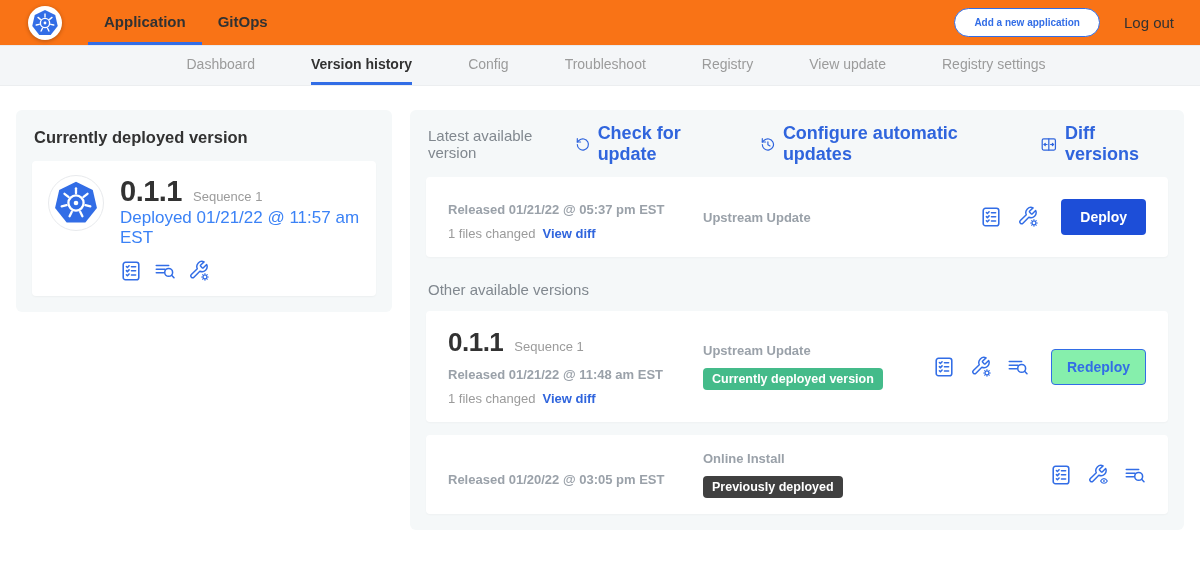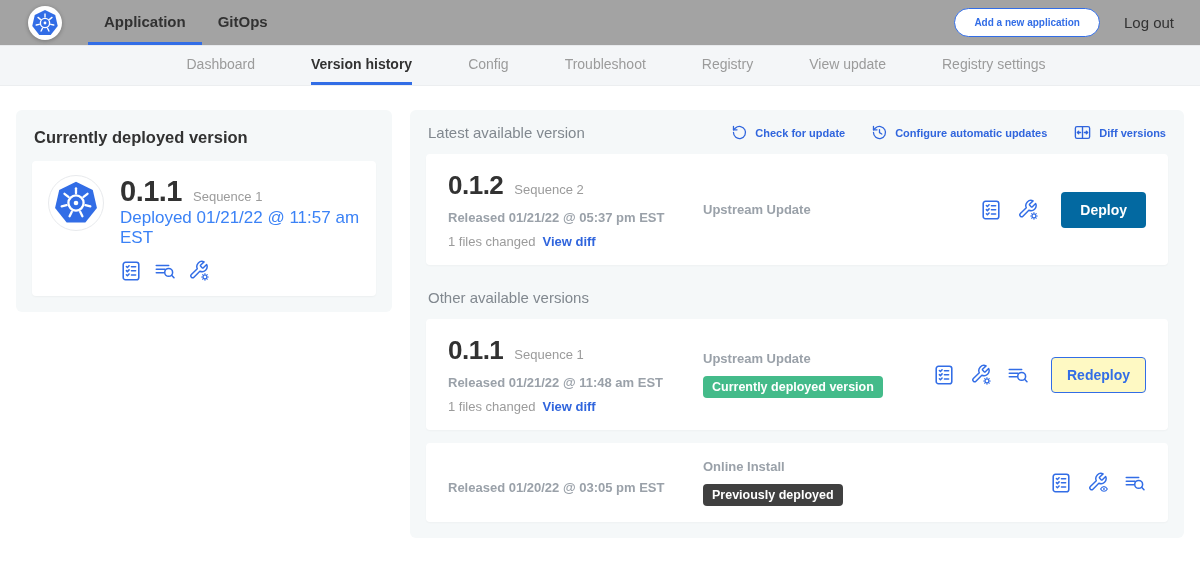--- a/index.html
+++ b/index.html
@@ -1,19 +1,19 @@
 <!DOCTYPE html>
 <html><head>
 <meta charset="utf-8">
 <style>
   * { margin:0; padding:0; box-sizing:border-box; }
   html,body { width:1200px; height:564px; background:#fff; font-family:"Liberation Sans",sans-serif; color:#323232; overflow:hidden; }
 
   
-  .header { height:46px; display:flex; align-items:stretch; border-bottom:1px solid #e8eaed; padding:0 26px 0 28px; background:#a3a3a3; }
+  .header { height:46px; display:flex; align-items:stretch; border-bottom:1px solid #e8eaed; padding:0 26px 0 28px; background:#f97316; }
   .logo-circle { width:34px; height:34px; border-radius:50%; background:#fff; box-shadow:0 1px 4px rgba(0,0,0,.28); display:flex; align-items:center; justify-content:center; margin:6px 26px 0 0; }
   .header-tab { display:flex; align-items:center; padding:0 16px; font-size:15px; font-weight:700; color:#323232; border-bottom:3px solid transparent; cursor:pointer; }
   .header-tab.active { border-bottom-color:#326de6; }
   .header-right { margin-left:auto; display:flex; align-items:center; gap:24px; }
   .add-app-btn { border:1px solid #326de6; color:#326de6; background:#fff; font-family:inherit; font-weight:700; font-size:10px; padding:8px 19px; border-radius:17px; cursor:pointer; }
   .logout { font-size:15px; color:#323232; cursor:pointer; }
 
   
   .subnav { height:40px; background:#f4f6f8; border-bottom:1px solid #eceef0; display:flex; justify-content:center; gap:56px;padding-left:32px; }
   .subnav-tab { display:flex; align-items:center; font-size:14px; color:#9b9b9b; border-bottom:3px solid transparent; cursor:pointer; }
@@ -32,39 +32,39 @@
   .deployed-date { font-size:17px; color:#3b82f6; }
   .icon-row { display:flex; align-items:center; gap:12px; margin-top:12px; color:#326de6; }
   svg.icon { width:22px; height:22px; display:block; cursor:pointer; }
   svg.icon-sm { width:17px; height:17px; display:block; }
 
   
   .panel { flex:1; background:#f5f8f9; border-radius:6px; padding:13px 16px 16px; }
   .panel-head { display:flex; align-items:center; margin-bottom:12px; padding:0 2px; }
   .panel-title { font-size:15px; color:#81888f; }
   .panel-actions { margin-left:auto; display:flex; align-items:center; gap:26px; }
-  .panel-action { display:flex; align-items:center; gap:7px; color:#3065dd; font-size:11px; font-weight:700; cursor:pointer; }
+  .panel-action { display:flex; align-items:center; gap:7px; color:#3065dd; font-size:18px; font-weight:700; cursor:pointer; }
 
   .version-row { background:#fff; border-radius:4px; padding:16px 22px; display:grid; grid-template-columns:255px 1fr auto; align-items:center; box-shadow:0 1px 2px rgba(0,0,0,.03); }
   .other-title { font-size:15px; color:#81888f; margin:24px 2px 13px; }
   .version-row + .version-row { margin-top:13px; }
 
   .row-ver { font-size:26px; font-weight:700; letter-spacing:-.5px; color:#323232; }
   .row-released { font-size:13px; font-weight:700; color:#9aa1a9; margin-top:9px; }
   .row-files { font-size:13px; color:#9b9b9b; margin-top:9px; }
   .view-diff { color:#3065dd; font-weight:700; margin-left:7px; cursor:pointer; }
 
   .row-source { font-size:13px; font-weight:700; color:#9aa1a9; }
   .badge { display:inline-block; margin-top:10px; padding:4px 9px; border-radius:4px; font-size:12.5px; font-weight:700; color:#fff; }
   .badge.green { background:#44bb8a; }
   .badge.gray  { background:#404040; }
 
   .row-right { display:flex; align-items:center; gap:15px; color:#326de6; }
-  .btn-primary { background:#0369a1; color:#fff; border:none; border-radius:4px; font-family:inherit; font-size:14px; font-weight:700; padding:10px 19px; margin-left:7px; cursor:pointer; }
-  .btn-outline { background:#fef9c3; color:#326de6; border:1px solid #326de6; border-radius:4px; font-family:inherit; font-size:14px; font-weight:700; padding:9px 15px; margin-left:7px; cursor:pointer; }
+  .btn-primary { background:#1d4ed8; color:#fff; border:none; border-radius:4px; font-family:inherit; font-size:14px; font-weight:700; padding:10px 19px; margin-left:7px; cursor:pointer; }
+  .btn-outline { background:#86efac; color:#326de6; border:1px solid #326de6; border-radius:4px; font-family:inherit; font-size:14px; font-weight:700; padding:9px 15px; margin-left:7px; cursor:pointer; }
 
   .svg-defs { position:absolute; width:0; height:0; overflow:hidden; }
 </style>
 </head>
 <body>
 
 <svg class="svg-defs" aria-hidden="true">
   <defs>
     <symbol id="i-k8s" viewBox="0 0 100 100">
       <polygon points="50,4 86.5,21.5 95.5,60.9 70.3,92.5 29.7,92.5 4.5,60.9 13.5,21.5" fill="#326de6"></polygon>
@@ -245,24 +245,20 @@
           <svg class="icon-sm" style="width:19px;height:19px">
               <use href="#i-diff"></use>
             </svg>
           <span>Diff versions</span>
         </span>
       </div>
     </div>
 
     <div class="version-row">
       <div>
-        <div class="ver-line">
-          <span class="row-ver">0.1.2</span>
-          <span class="seq-label">Sequence 2</span>
-        </div>
         <div class="row-released">Released 01/21/22 @ 05:37 pm EST</div>
         <div class="row-files">
           <span>1 files changed</span><span class="view-diff">View diff</span>
         </div>
       </div>
       <div>
         <div class="row-source">Upstream Update</div>
       </div>
       <div class="row-right">
         <svg class="icon">

